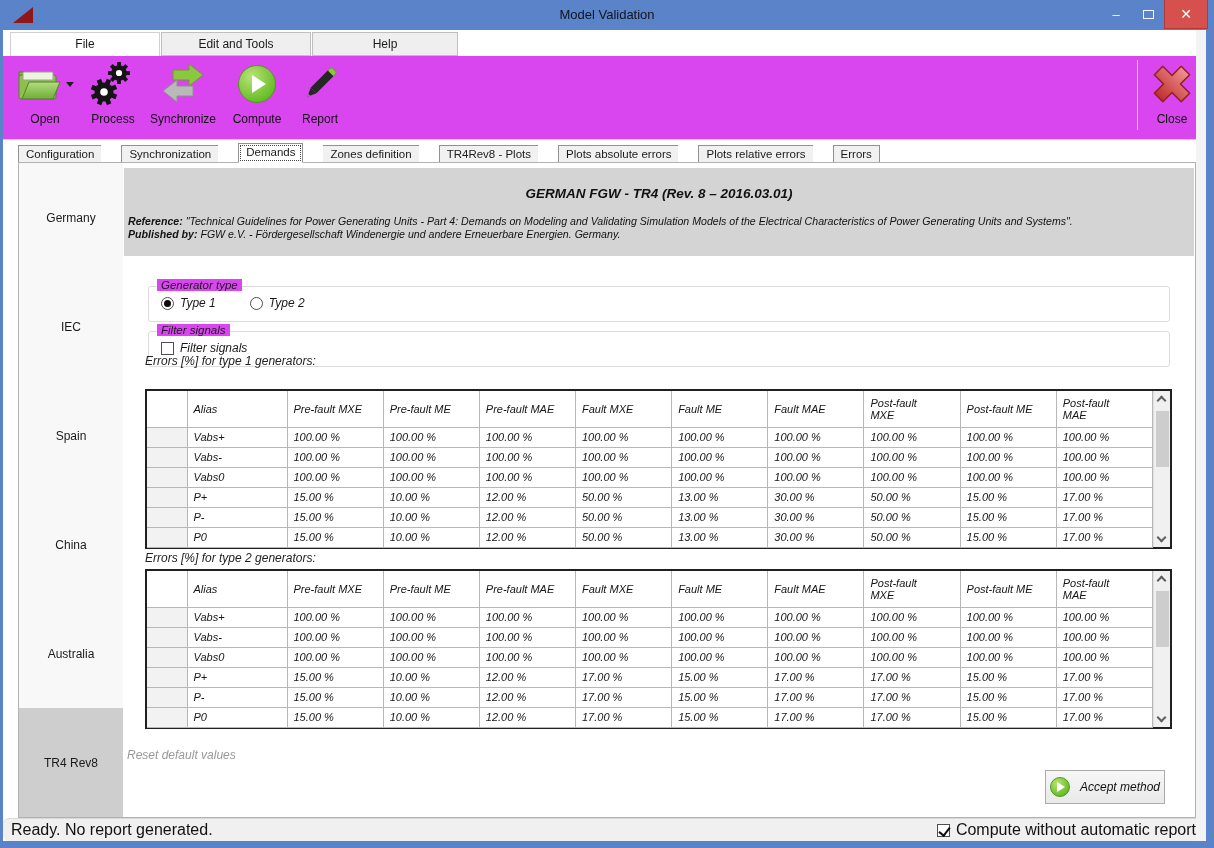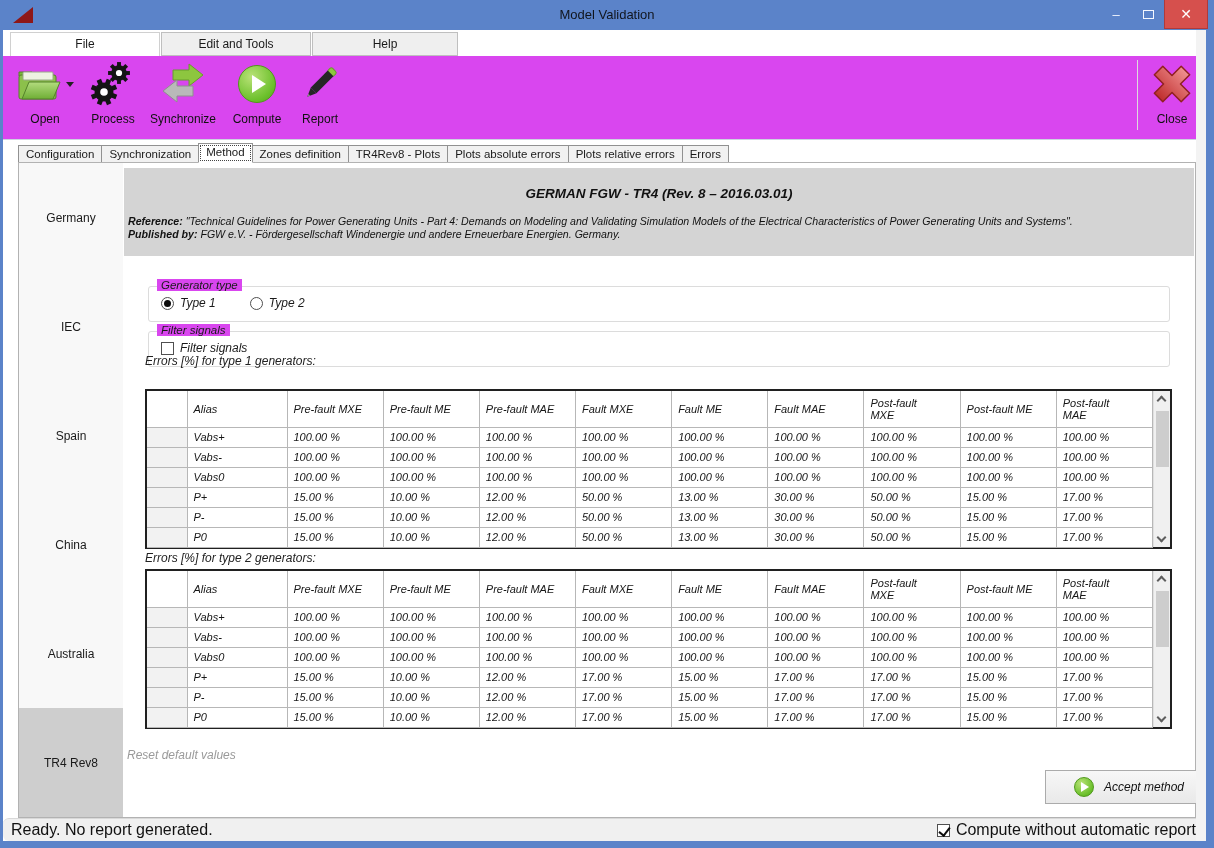--- a/index.html
+++ b/index.html
@@ -25,21 +25,21 @@
   .toolbar { position:absolute; left:3px; right:8px; top:56px; height:84px; background:#d946ef; border-bottom:1px solid #ccd3df; }
   .tool { position:absolute; top:2px; height:78px; text-align:center; }
   .tool .ticon { height:52px; display:flex; align-items:center; justify-content:center; }
   .tool .tlabel { font-size:12px; color:#111; margin-top:2px; }
   .tool-sep { position:absolute; left:1134px; top:4px; width:1px; height:70px; background:#dcdcdc; }
   .caret-down { width:0; height:0; border-left:4px solid transparent; border-right:4px solid transparent; border-top:5px solid #222; margin-left:4px; align-self:center; }
   .compute-circle { width:38px; height:38px; border-radius:50%; background:radial-gradient(circle at 35% 30%, #b9e277, #6abf2a 70%, #53a01c); border:1px solid #4f9a1a; display:flex; align-items:center; justify-content:center; }
   .compute-circle .play { width:0; height:0; border-top:9px solid transparent; border-bottom:9px solid transparent; border-left:14px solid #ffffff; margin-left:4px; }
 
   
-  .tabstrip { position:absolute; left:18px; top:143px; height:20px; display:flex; align-items:flex-end; }
+  .tabstrip { position:absolute; left:18px; top:143px; height:20px; display:flex; align-items:flex-end;gap:20px; }
   .tab { height:18px; line-height:17px; padding:0 7px; font-size:11.5px; color:#1a1a1a; background:#f1f1f1; border:1px solid #919191; border-right:none; }
   .tab:last-child { border-right:1px solid #919191; }
   .tab.selected { background:#ffffff; height:20px; border-right:1px solid #919191; outline:1px dotted #444; outline-offset:-3px; position:relative; z-index:2; border-bottom:1px solid #fff; }
   .tab.selected + .tab { border-left:none; }
 
   
   .panel { position:absolute; left:18px; top:162px; width:1178px; height:656px; background:#ffffff; border:1px solid #b2b2b2; }
   .sidebar { position:absolute; left:0; top:0; bottom:0; width:104px; background:#f8f8f8; display:flex; flex-direction:column; }
   .side-item { flex:1; display:flex; align-items:center; justify-content:center; font-size:12px; color:#1a1a1a; cursor:default; }
   .side-item.selected { background:#cecece; }
@@ -66,21 +66,21 @@
   table.grid tr.hdr th { height:36px; vertical-align:middle; background:#fff; }
   table.grid tr:not(.hdr) td { height:20px; }
   table.grid .rowhdr { background:#f2f2f2; padding:0; }
   table.grid .wrap { display:inline-block; width:58px; white-space:normal; line-height:12px; }
   .vscroll { position:absolute; right:0; top:0; bottom:0; width:17px; background:#f0f0f0; border-left:1px solid #e0e0e0; }
   .chev-up { position:absolute; left:4px; top:6px; width:7px; height:7px; border-left:2px solid #5e5e5e; border-top:2px solid #5e5e5e; transform:rotate(45deg); }
   .chev-down { position:absolute; left:4px; bottom:6px; width:7px; height:7px; border-right:2px solid #5e5e5e; border-bottom:2px solid #5e5e5e; transform:rotate(45deg); }
   .thumb { position:absolute; left:1.5px; top:20px; width:13px; height:56px; background:#cdcdcd; }
 
   .reset-link { position:absolute; left:4px; font-size:12px; color:#9a9a9a; cursor:default; }
-  .accept-btn { position:absolute; width:168px; height:34px; background:linear-gradient(#f7f7f7,#e9e9e9); border:1px solid #ababab; display:flex; align-items:center; justify-content:center; gap:10px; font-size:12px; color:#111; cursor:default; }
+  .accept-btn { position:absolute; width:120px; height:34px; background:linear-gradient(#f7f7f7,#e9e9e9); border:1px solid #ababab; display:flex; align-items:center; justify-content:center; gap:10px; font-size:12px; color:#111; cursor:default; }
   .accept-btn .mini-play { width:20px; height:20px; border-radius:50%; background:radial-gradient(circle at 35% 30%, #b9e277, #6abf2a 70%, #53a01c); border:1px solid #4f9a1a; display:flex; align-items:center; justify-content:center; }
   .accept-btn .mini-play::after { content:""; width:0; height:0; border-top:5px solid transparent; border-bottom:5px solid transparent; border-left:8px solid #fff; margin-left:2px; }
 
   
   .statusbar { position:absolute; left:3px; right:8px; top:818px; height:23px; background:#f0f0f0; border-top:1px solid #d9d9d9; display:flex; align-items:center; font-size:16px; color:#111;border-radius:6px; }
   .status-text { margin-left:8px; }
   .status-right { margin-left:auto; margin-right:10px; display:flex; align-items:center; gap:6px; }
 
   
   .frame-left { position:absolute; left:0; top:30px; width:3px; bottom:0; background:#5b83c9; }
@@ -215,21 +215,21 @@
           <path d="M17 4 h12 v13 h13 v12 h-13 v13 h-12 v-13 H4 v-12 h13 z" fill="url(#redx)" stroke="#8f2020" stroke-width="1.5" stroke-linejoin="round" transform="rotate(45 23 23)"></path>
         </svg>
       </div>
       <div class="tlabel">Close</div>
     </div>
   </div>
 
   <div class="tabstrip">
     <div class="tab">Configuration</div>
     <div class="tab">Synchronization</div>
-    <div class="tab selected">Method</div>
+    <div class="tab selected">Demands</div>
     <div class="tab">Zones definition</div>
     <div class="tab">TR4Rev8 - Plots</div>
     <div class="tab">Plots absolute errors</div>
     <div class="tab">Plots relative errors</div>
     <div class="tab">Errors</div>
   </div>
 
   <div class="panel">
 
     <div class="sidebar">

